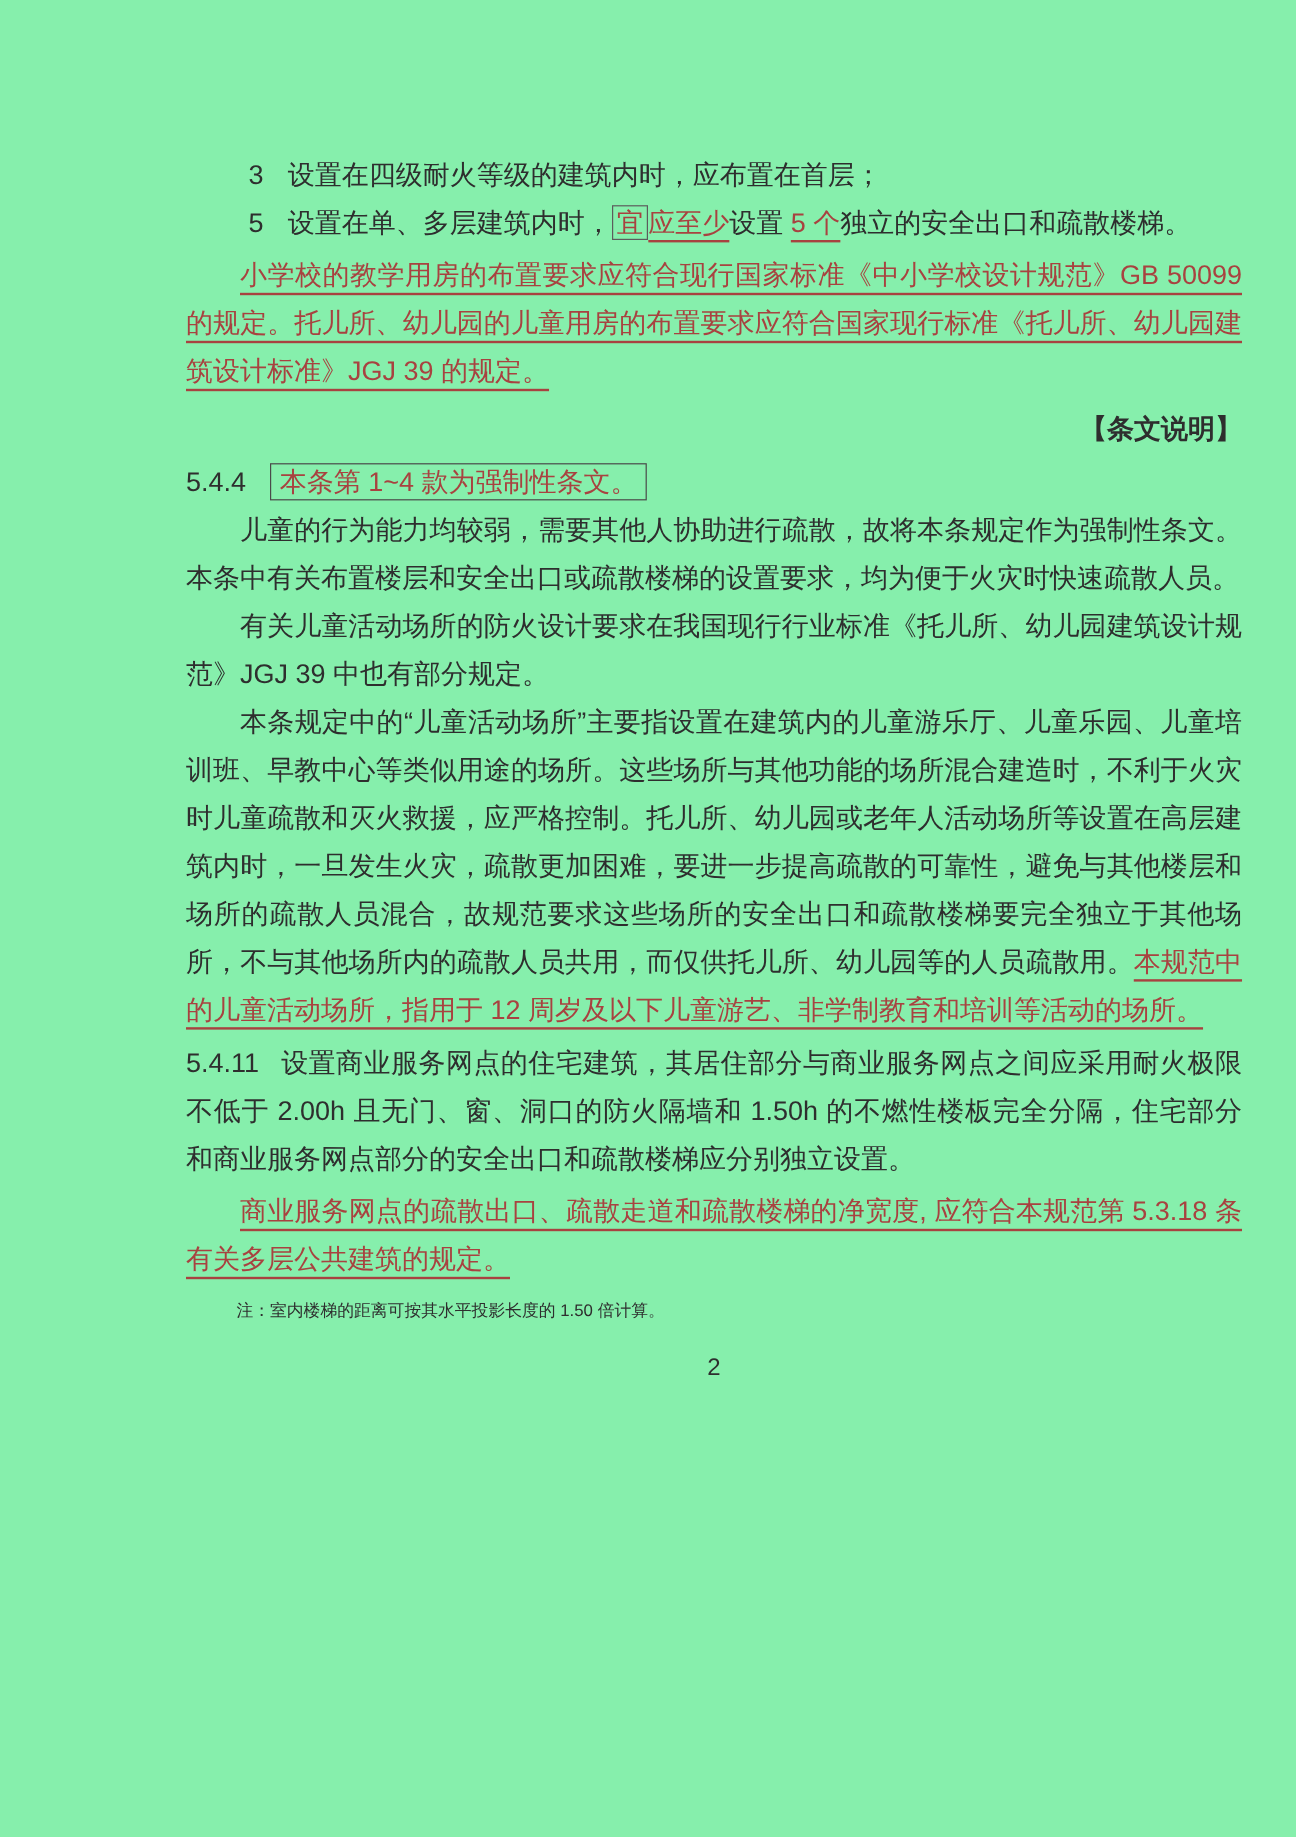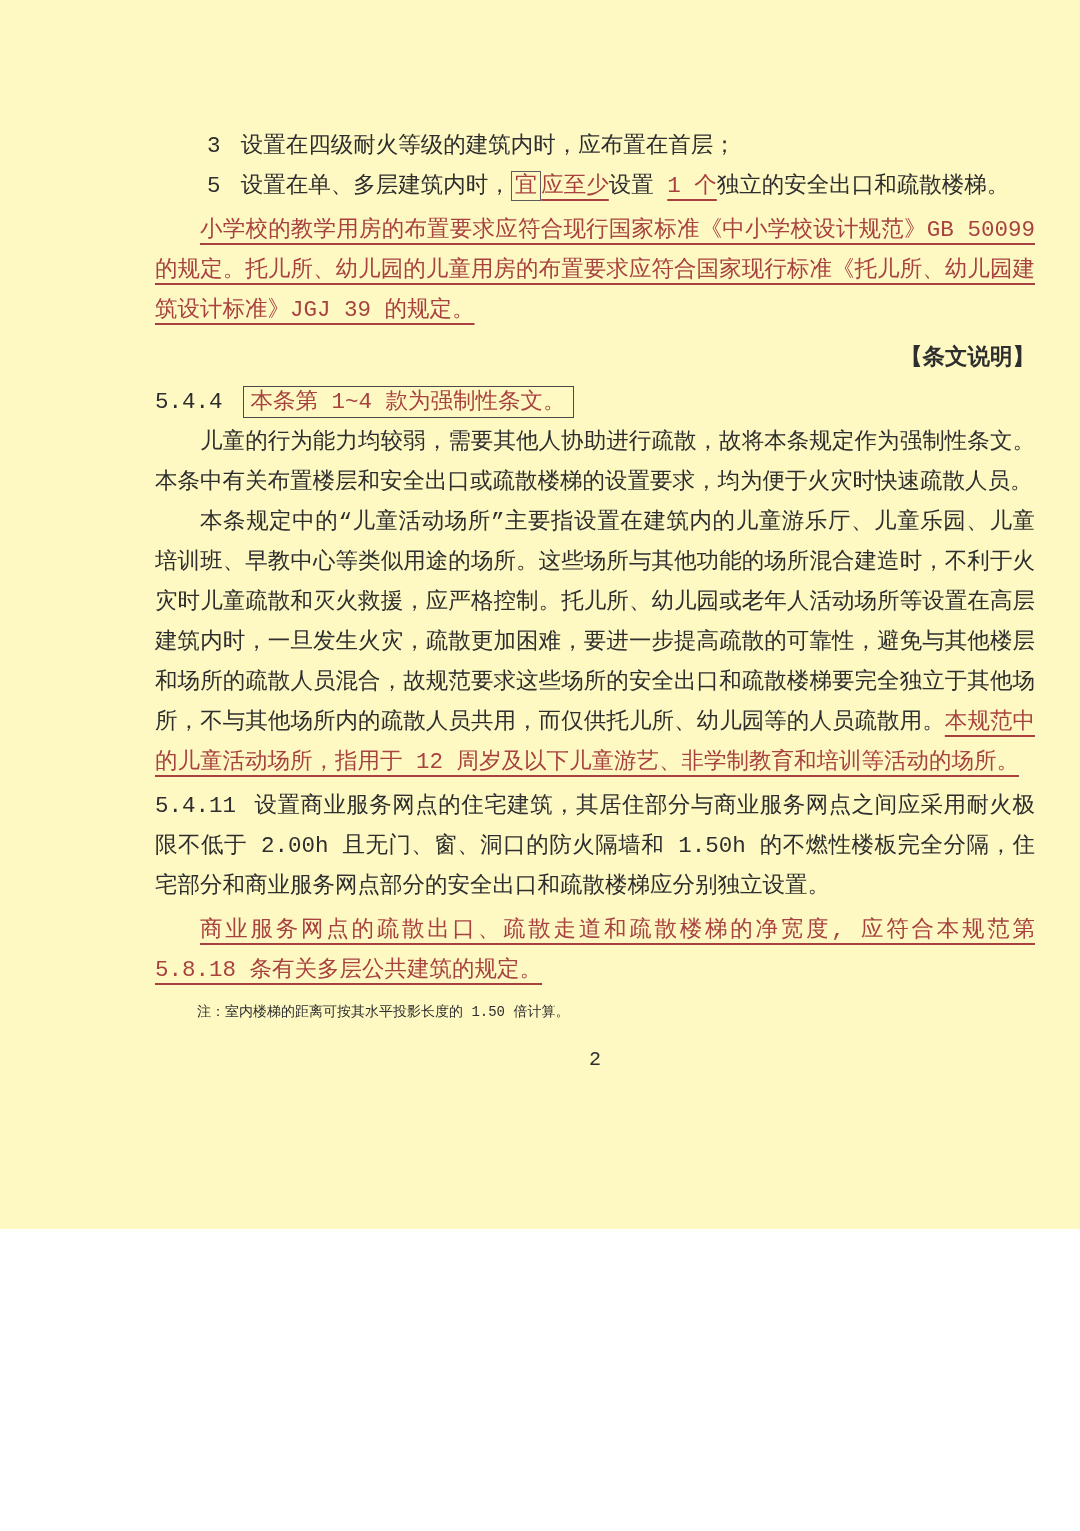--- a/index.html
+++ b/index.html
@@ -1,23 +1,23 @@
 <!DOCTYPE html>
 <html><head>
 <meta charset="utf-8">
 <style>
   html, body { margin: 0; padding: 0; background: #ffffff; }
   .page {
     position: relative;
     width: 1080px;
-    height: 1229px;
+    height: 1531px;
     box-sizing: border-box;
-    background: #fef9c3;
+    background: #86efac;
     padding: 126px 45px 0 155px;
-    font-family: Liberation Mono, monospace;
+    font-family: Liberation Sans, sans-serif;
     font-size: 22.5px;
     line-height: 40px;
     color: #2e2e2e;
     overflow: hidden;
   }
   .para { margin: 0; text-align: justify; }
   .numbered { padding-left: 52px; text-align: left; }
   .para-indent { text-indent: 2em; }
   .para-red { text-indent: 2em; margin-top: 4px; }
   .heading { font-weight: bold; margin-top: 8px; text-align: right; }
@@ -56,24 +56,25 @@
     font-size: 20px;
     color: #2e2e2e;
   }
 </style>
 </head>
 <body>
 
 <div class="page">
   <div id="doc-content">
       <div class="para numbered"><span class="seg-num">3</span><span class="seg-n">设置在四级耐火等级的建筑内时，应布置在首层；</span></div>
-      <div class="para numbered"><span class="seg-num">5</span><span class="seg-n">设置在单、多层建筑内时，</span><span class="seg-box">宜</span><span class="seg-r">应至少</span><span class="seg-n">设置 </span><span class="seg-r">1 个</span><span class="seg-n">独立的安全出口和疏散楼梯。</span></div>
+      <div class="para numbered"><span class="seg-num">5</span><span class="seg-n">设置在单、多层建筑内时，</span><span class="seg-box">宜</span><span class="seg-r">应至少</span><span class="seg-n">设置 </span><span class="seg-r">5 个</span><span class="seg-n">独立的安全出口和疏散楼梯。</span></div>
       <div class="para para-red"><span class="seg-r">小学校的教学用房的布置要求应符合现行国家标准《中小学校设计规范》GB 50099 的规定。托儿所、幼儿园的儿童用房的布置要求应符合国家现行标准《托儿所、幼儿园建筑设计标准》JGJ 39 的规定。</span></div>
       <div class="para heading"><span class="seg-n">【条文说明】</span></div>
       <div class="para clause"><span class="seg-cnum">5.4.4</span><span class="seg-redbox">本条第 1~4 款为强制性条文。</span></div>
       <div class="para para-indent"><span class="seg-n">儿童的行为能力均较弱，需要其他人协助进行疏散，故将本条规定作为强制性条文。本条中有关布置楼层和安全出口或疏散楼梯的设置要求，均为便于火灾时快速疏散人员。</span></div>
+      <div class="para para-indent"><span class="seg-n">有关儿童活动场所的防火设计要求在我国现行行业标准《托儿所、幼儿园建筑设计规范》JGJ 39 中也有部分规定。</span></div>
       <div class="para para-indent"><span class="seg-n">本条规定中的“儿童活动场所”主要指设置在建筑内的儿童游乐厅、儿童乐园、儿童培训班、早教中心等类似用途的场所。这些场所与其他功能的场所混合建造时，不利于火灾时儿童疏散和灭火救援，应严格控制。托儿所、幼儿园或老年人活动场所等设置在高层建筑内时，一旦发生火灾，疏散更加困难，要进一步提高疏散的可靠性，避免与其他楼层和场所的疏散人员混合，故规范要求这些场所的安全出口和疏散楼梯要完全独立于其他场所，不与其他场所内的疏散人员共用，而仅供托儿所、幼儿园等的人员疏散用。</span><span class="seg-r">本规范中的儿童活动场所，指用于 12 周岁及以下儿童游艺、非学制教育和培训等活动的场所。</span></div>
       <div class="para clause"><span class="seg-cnum">5.4.11</span><span class="seg-n">设置商业服务网点的住宅建筑，其居住部分与商业服务网点之间应采用耐火极限不低于 2.00h 且无门、窗、洞口的防火隔墙和 1.50h 的不燃性楼板完全分隔，住宅部分和商业服务网点部分的安全出口和疏散楼梯应分别独立设置。</span></div>
-      <div class="para para-red"><span class="seg-r">商业服务网点的疏散出口、疏散走道和疏散楼梯的净宽度, 应符合本规范第 5.8.18 条有关多层公共建筑的规定。</span></div>
+      <div class="para para-red"><span class="seg-r">商业服务网点的疏散出口、疏散走道和疏散楼梯的净宽度, 应符合本规范第 5.3.18 条有关多层公共建筑的规定。</span></div>
       <div class="para note"><span class="seg-n">注：室内楼梯的距离可按其水平投影长度的 1.50 倍计算。</span></div>
     </div>
   <div class="page-number">2</div>
 </div>
 
 </body></html>

